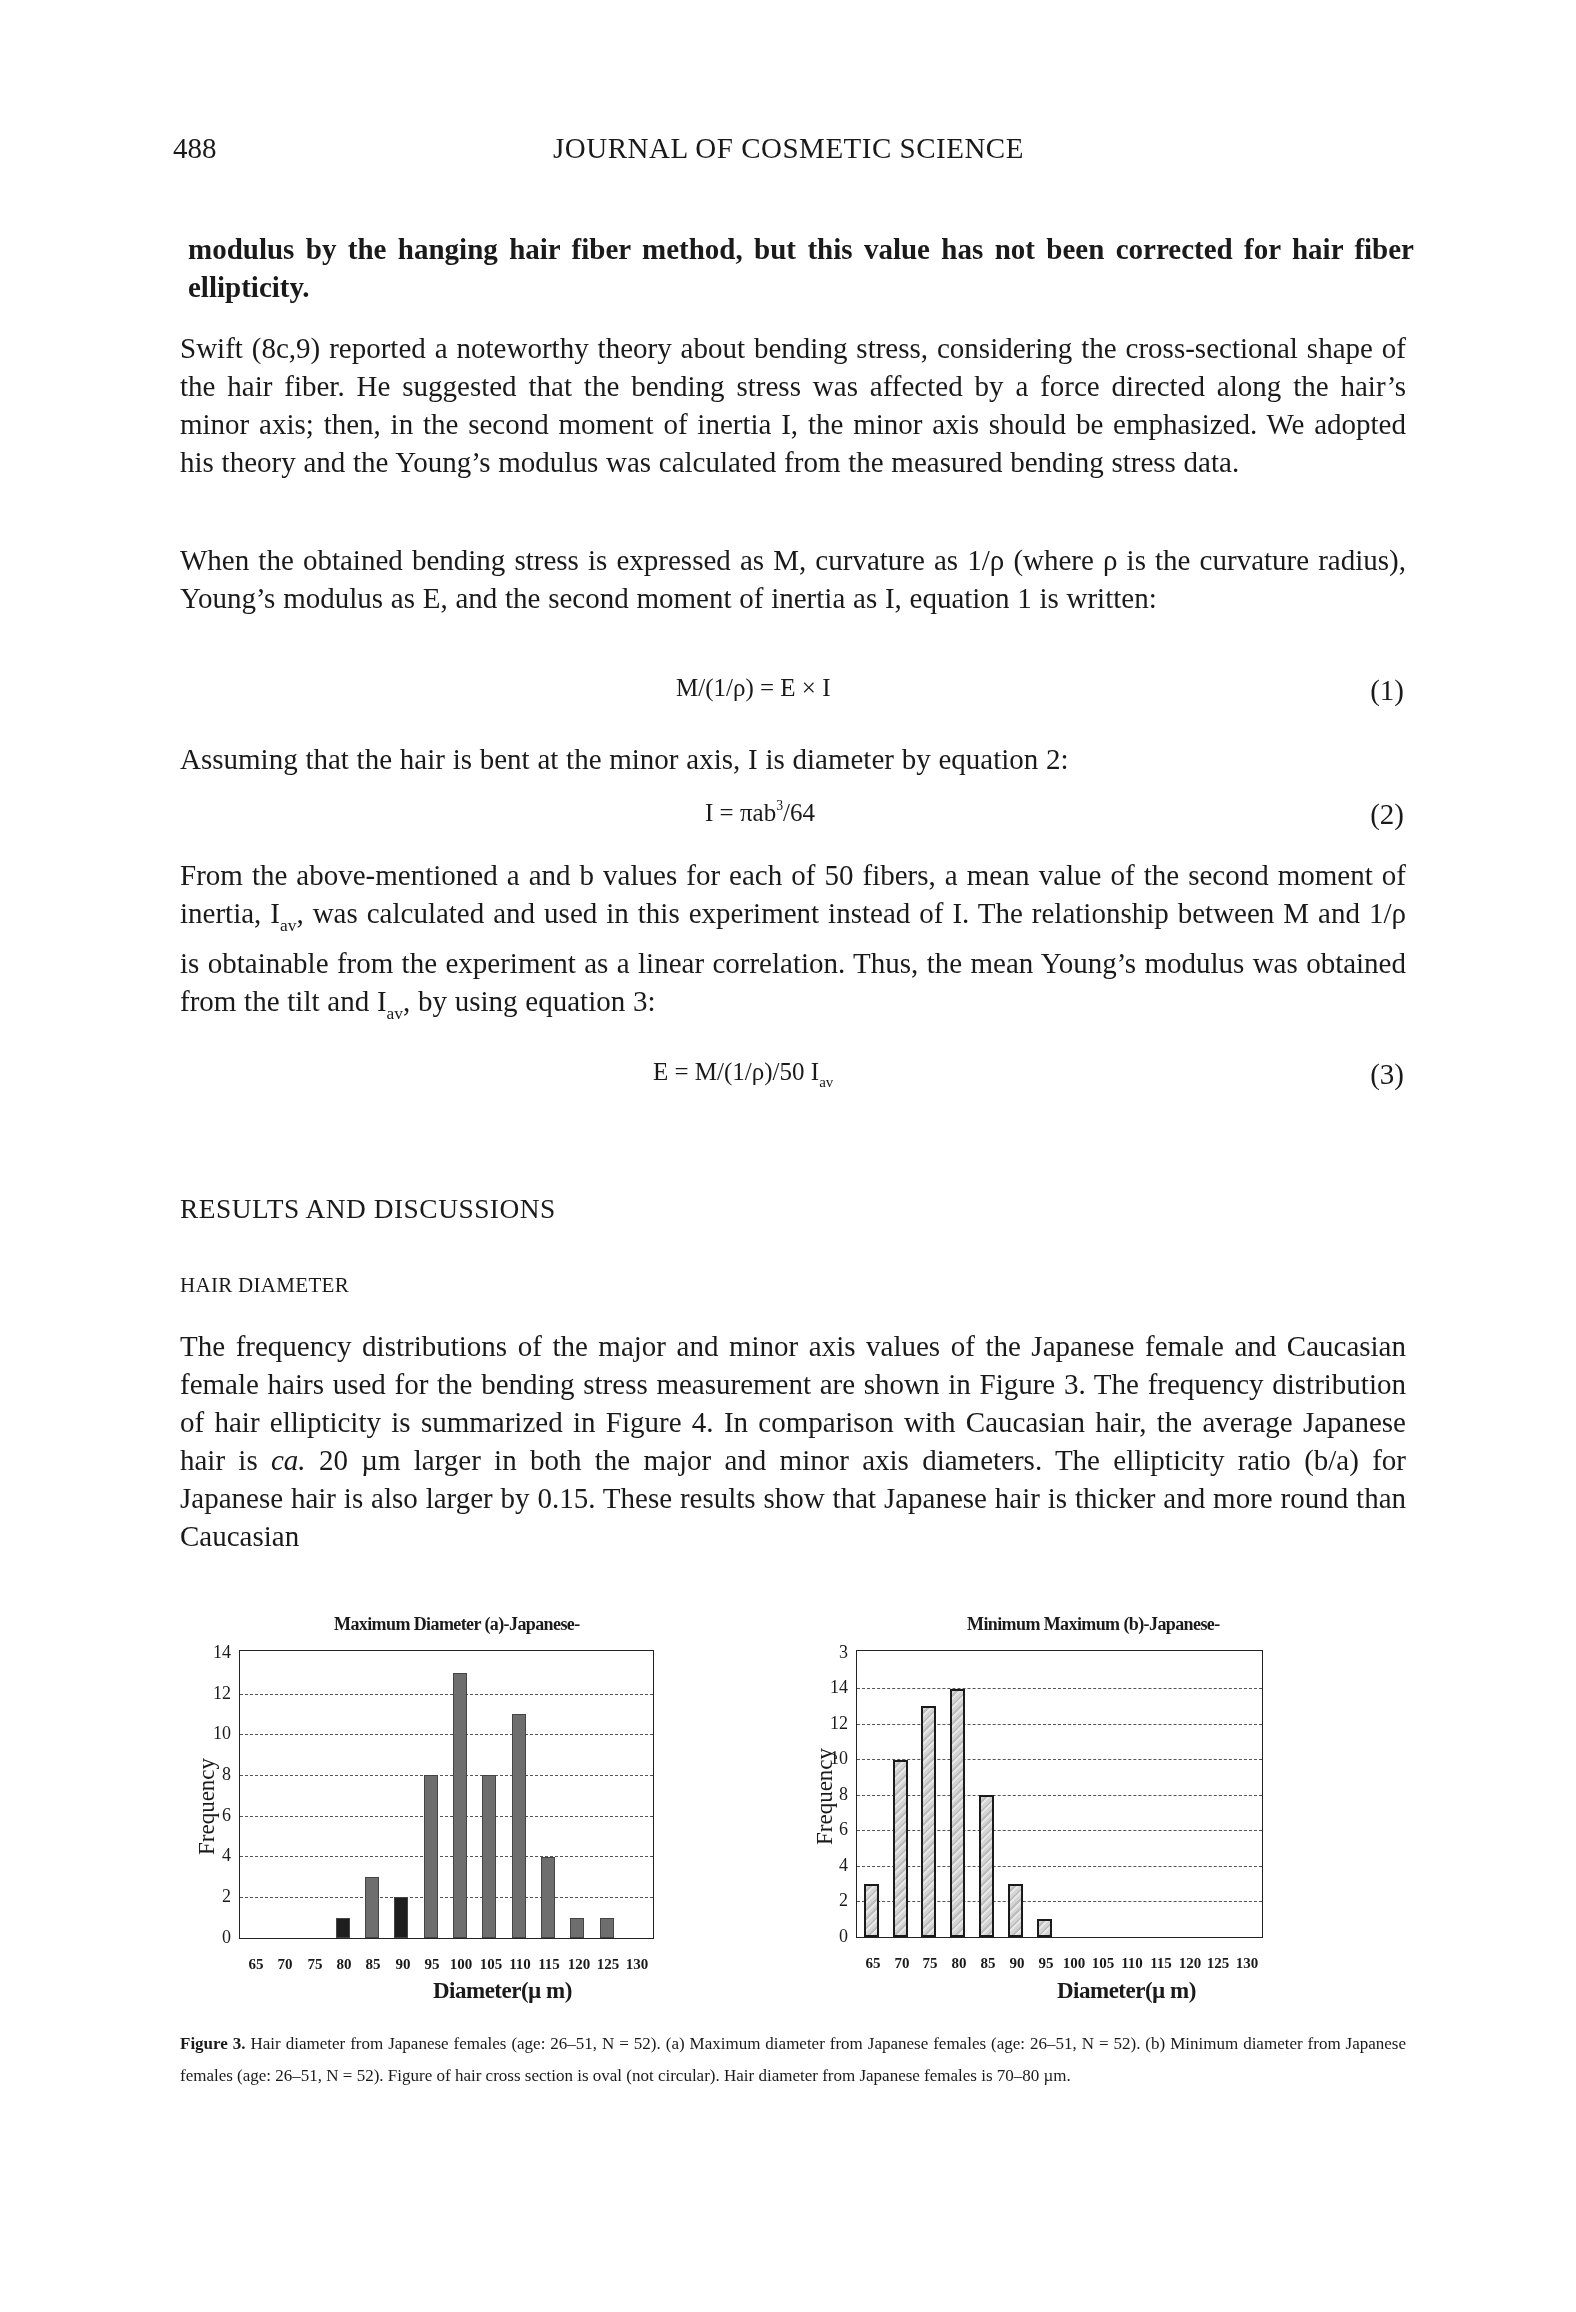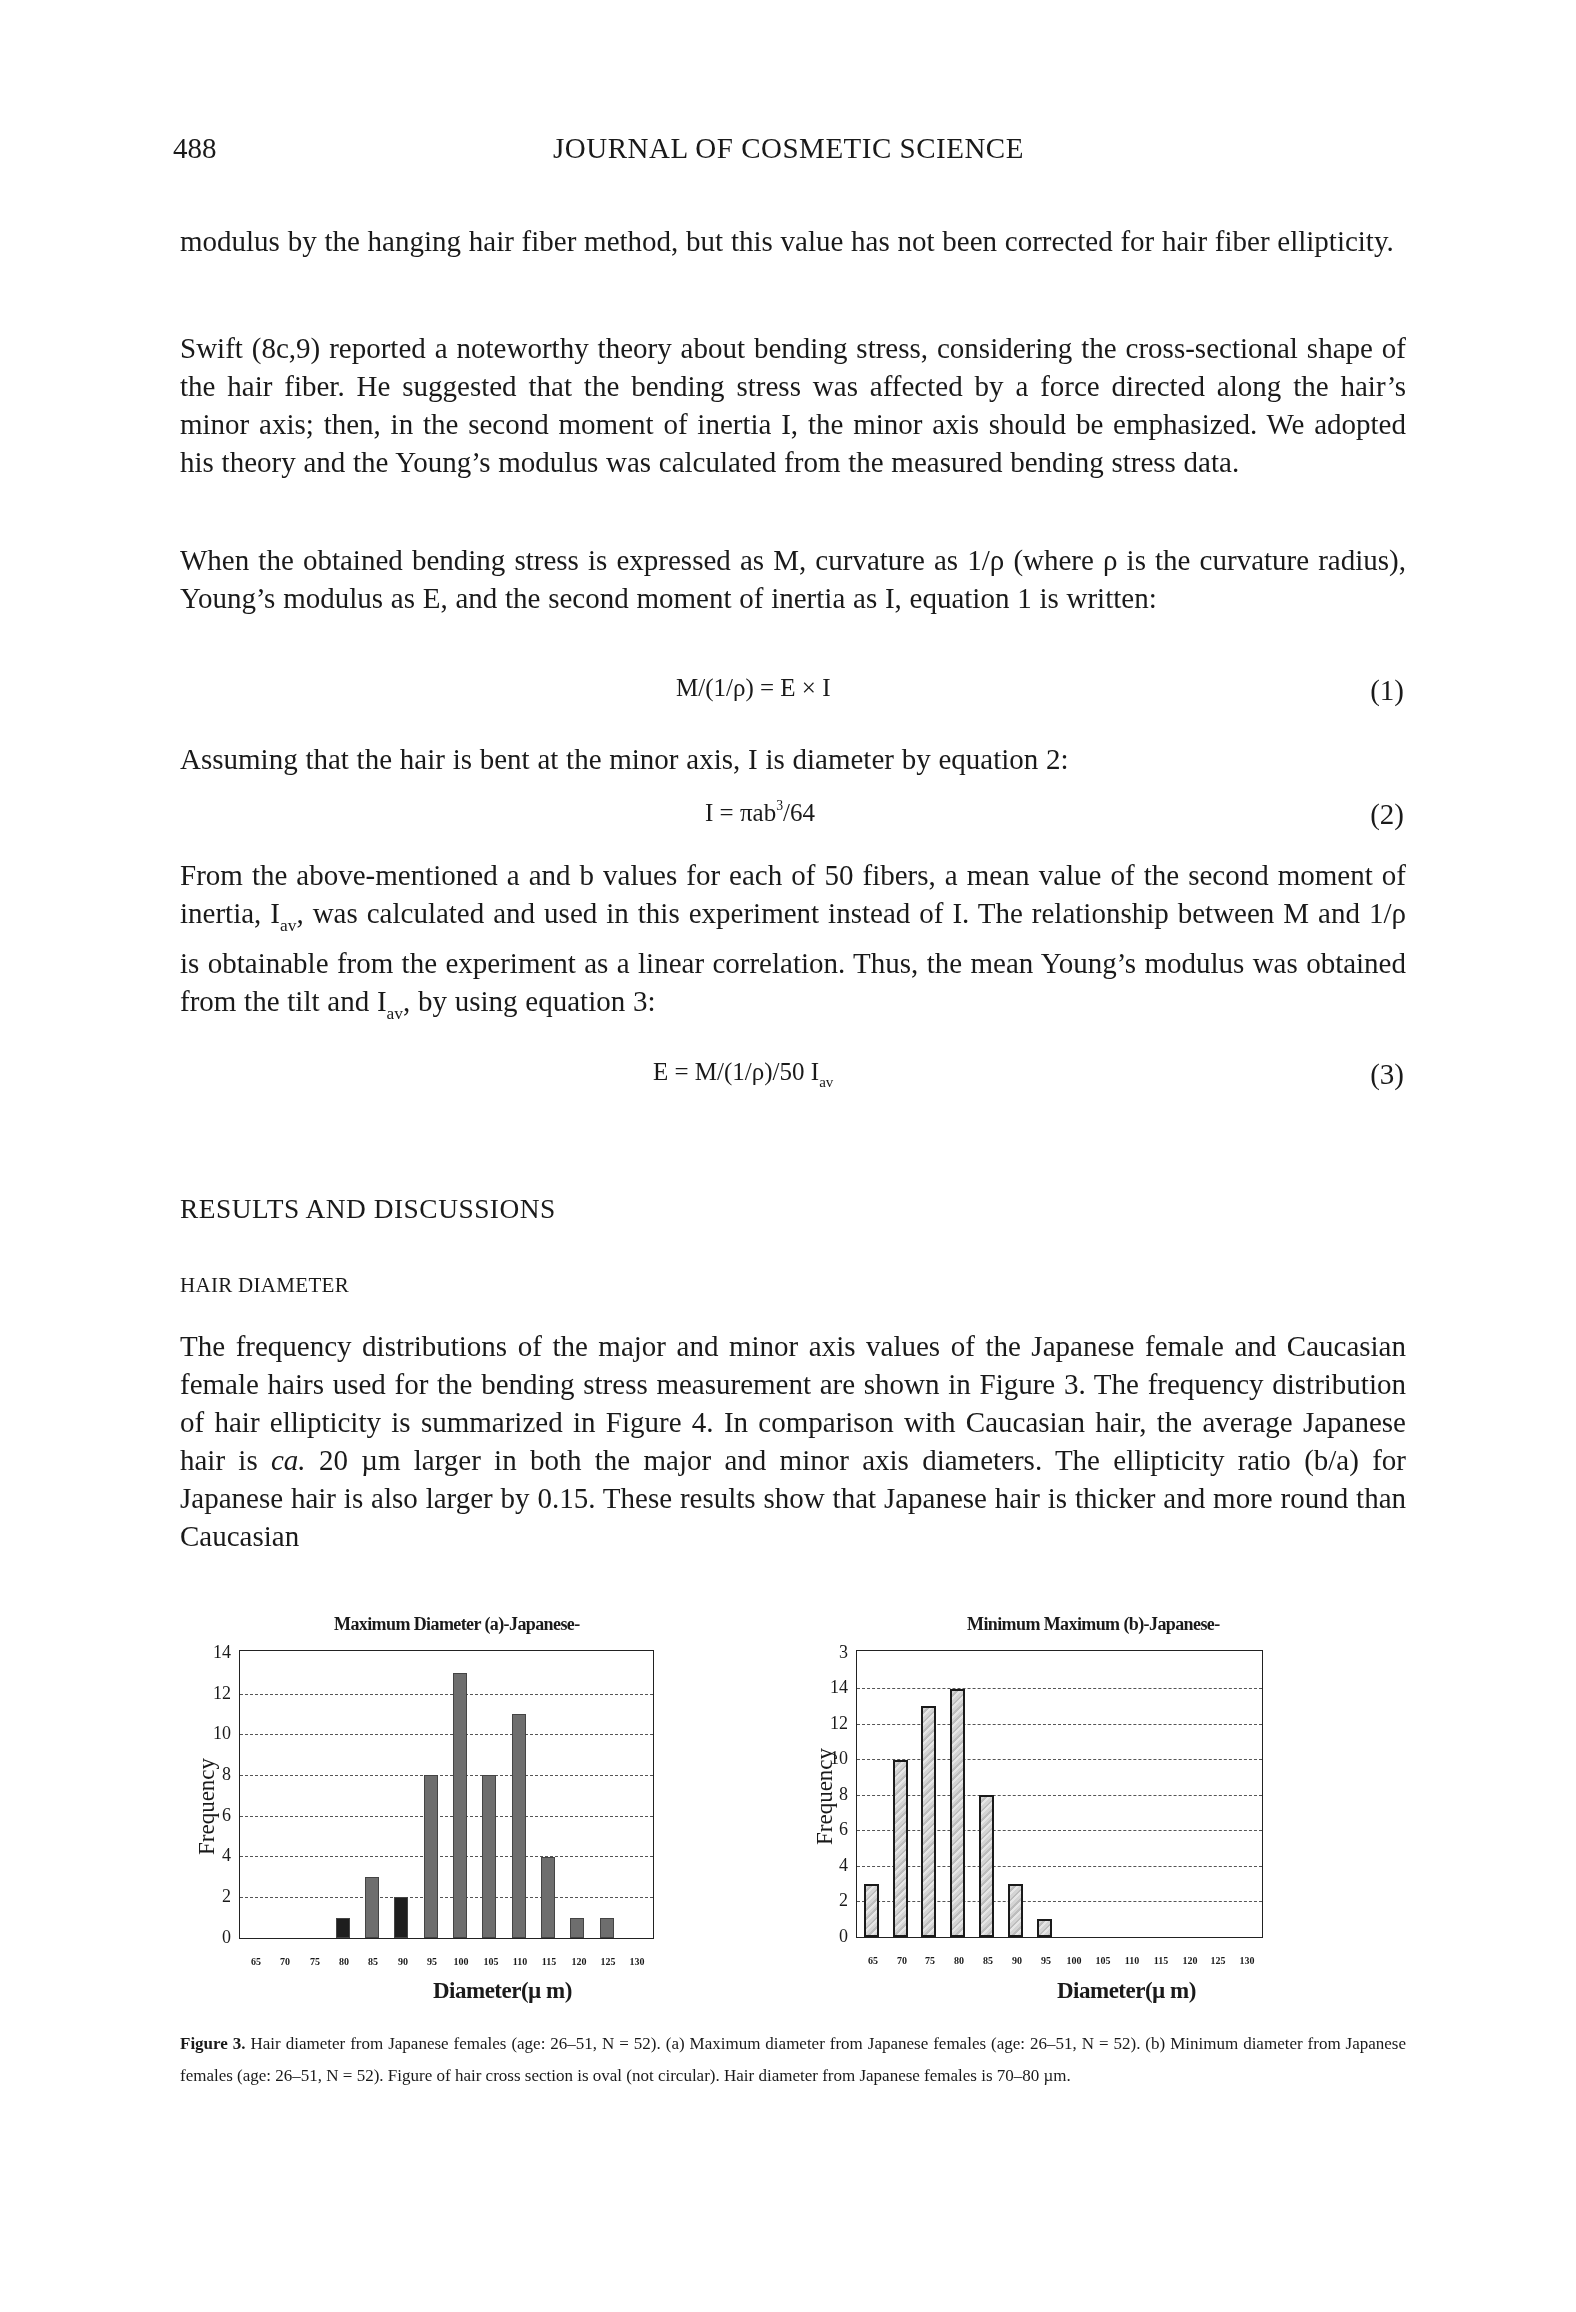--- a/index.html
+++ b/index.html
@@ -14,37 +14,37 @@
   .eqnum { position: absolute; right: 173px; font-size: 29px; }
   sub { font-size: 0.6em; vertical-align: -0.45em; }
   sup { font-size: 0.55em; vertical-align: 0.8em; }
   .section { position: absolute; left: 180px; top: 1194px; font-size: 27.4px; letter-spacing: 0.5px; }
   .subsection { position: absolute; left: 180px; top: 1273px; font-size: 21px; letter-spacing: 0.3px; }
   .caption { position: absolute; left: 180px; top: 2028px; width: 1226px; font-size: 17px; line-height: 32px; text-align: justify; }
   .caption b { font-weight: bold; }
   .chart { position: absolute; }
   .chart-title { position: absolute; font-size: 18px; white-space: nowrap; letter-spacing: -0.6px; font-weight: bold; }
   .ytick { position: absolute; font-size: 18px; width: 28px; text-align: right; }
-  .xtick { position: absolute; font-size: 10px; width: 38px; text-align: center; font-weight: bold; }
+  .xtick { position: absolute; font-size: 15px; width: 38px; text-align: center; font-weight: bold; }
   .ylabel { position: absolute; font-size: 23px; transform: rotate(-90deg); transform-origin: left top; white-space: nowrap; }
   .xlabel { position: absolute; font-size: 23px; white-space: nowrap; font-weight: bold; letter-spacing: -0.5px; }
   .plot { position: absolute; border: 1.9px solid #222; box-sizing: border-box; }
   .gridline { position: absolute; left: 0; right: 0; border-top: 1.9px dashed #555; height: 0; }
   .bar { position: absolute; box-sizing: border-box; }
   .bar-a { background: #6e6e6e; border: 0.9px solid #444; }
   .bar-a.dark { background: #1e1e1e; }
   .bar-b { background: repeating-linear-gradient(135deg, #d4d4d4 0 2.8px, #bdbdbd 2.8px 4.7px, #e6e6e6 4.7px 6.6px); border: 2.8px solid #1a1a1a; }
 </style>
 </head>
 <body>
 
 <div class="abs header-num">488</div>
 <div class="abs header-title">JOURNAL OF COSMETIC SCIENCE</div>
 
-<p class="para" style="top:222px;margin:0;">modulus by the hanging hair fiber method, but this value has not been corrected for hair fiber ellipticity.</p>
+<p class="para" style="top:222px;margin:8px;font-weight:bold;">modulus by the hanging hair fiber method, but this value has not been corrected for hair fiber ellipticity.</p>
 <p class="para" style="top:329px;margin:0;">Swift (8c,9) reported a noteworthy theory about bending stress, considering the cross-sectional shape of the hair fiber. He suggested that the bending stress was affected by a force directed along the hair’s minor axis; then, in the second moment of inertia I, the minor axis should be emphasized. We adopted his theory and the Young’s modulus was calculated from the measured bending stress data.</p>
 <p class="para" style="top:541px;margin:0;">When the obtained bending stress is expressed as M, curvature as 1/ρ (where ρ is the curvature radius), Young’s modulus as E, and the second moment of inertia as I, equation 1 is written:</p>
 
 <div class="eq" style="left:676px;top:674px;">M/(1/ρ) = E × I</div>
 <div class="eqnum" style="top:674px;">(1)</div>
 
 <p class="para" style="top:740px;margin:0;">Assuming that the hair is bent at the minor axis, I is diameter by equation 2:</p>
 
 <div class="eq" style="left:705px;top:798px;"><span>I = πab</span><sup>3</sup><span>/64</span></div>
 <div class="eqnum" style="top:798px;">(2)</div>

